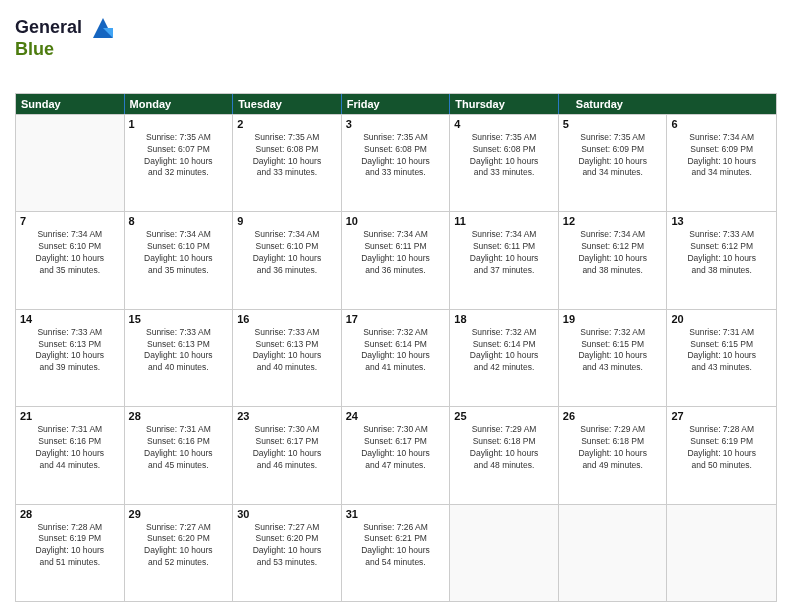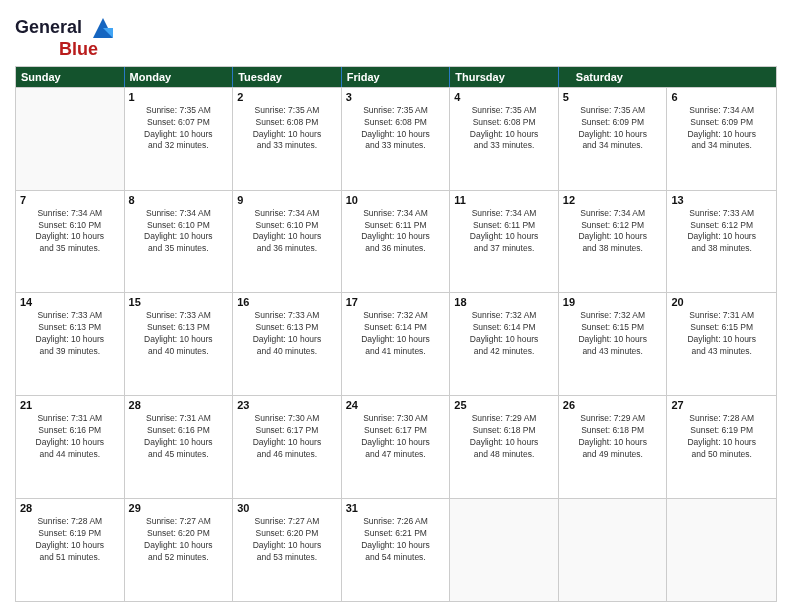--- a/index.html
+++ b/index.html
@@ -9,20 +9,21 @@
       width: 792px;
       height: 612px;
       overflow: hidden;
     }
     .page {
       width: 792px;
       height: 612px;
       padding: 10px 15px 10px 15px;
       display: flex;
       flex-direction: column;
+      gap: 27px;
     }
     .header {
       display: flex;
       justify-content: space-between;
       align-items: flex-start;
       margin-bottom: 6px;
     }
     .logo {
       display: flex;
       align-items: center;
@@ -110,21 +111,21 @@
       <div>
         <div style="display:flex;align-items:center;">
           <div style="font-size:18px;font-weight:bold;color:#1a1a2e;line-height:1.1;">
             <span style="color:#1a1a2e;">General</span>
             <svg class="logo-icon" viewBox="0 0 28 28" style="display:inline-block;vertical-align:middle;margin-left:2px;">
               <polygon points="4,24 14,4 24,24" fill="#1565c0"></polygon>
               <polygon points="14,14 24,14 24,24" fill="#42a5f5"></polygon>
             </svg>
           </div>
         </div>
-        <div style="font-size:18px;font-weight:bold;color:#b91c1c;line-height:1.1;margin-top:-2px;margin-left:44px;">Blue</div>
+        <div style="font-size:18px;font-weight:bold;color:#4d7c0f;line-height:1.1;margin-top:-2px;">Blue</div>
       </div>
     </div>
     <div class="title-block">
       <div class="month-title"></div>
       <div class="location"></div>
     </div>
   </div>
 
   <div class="calendar">
     <div class="cal-header">

